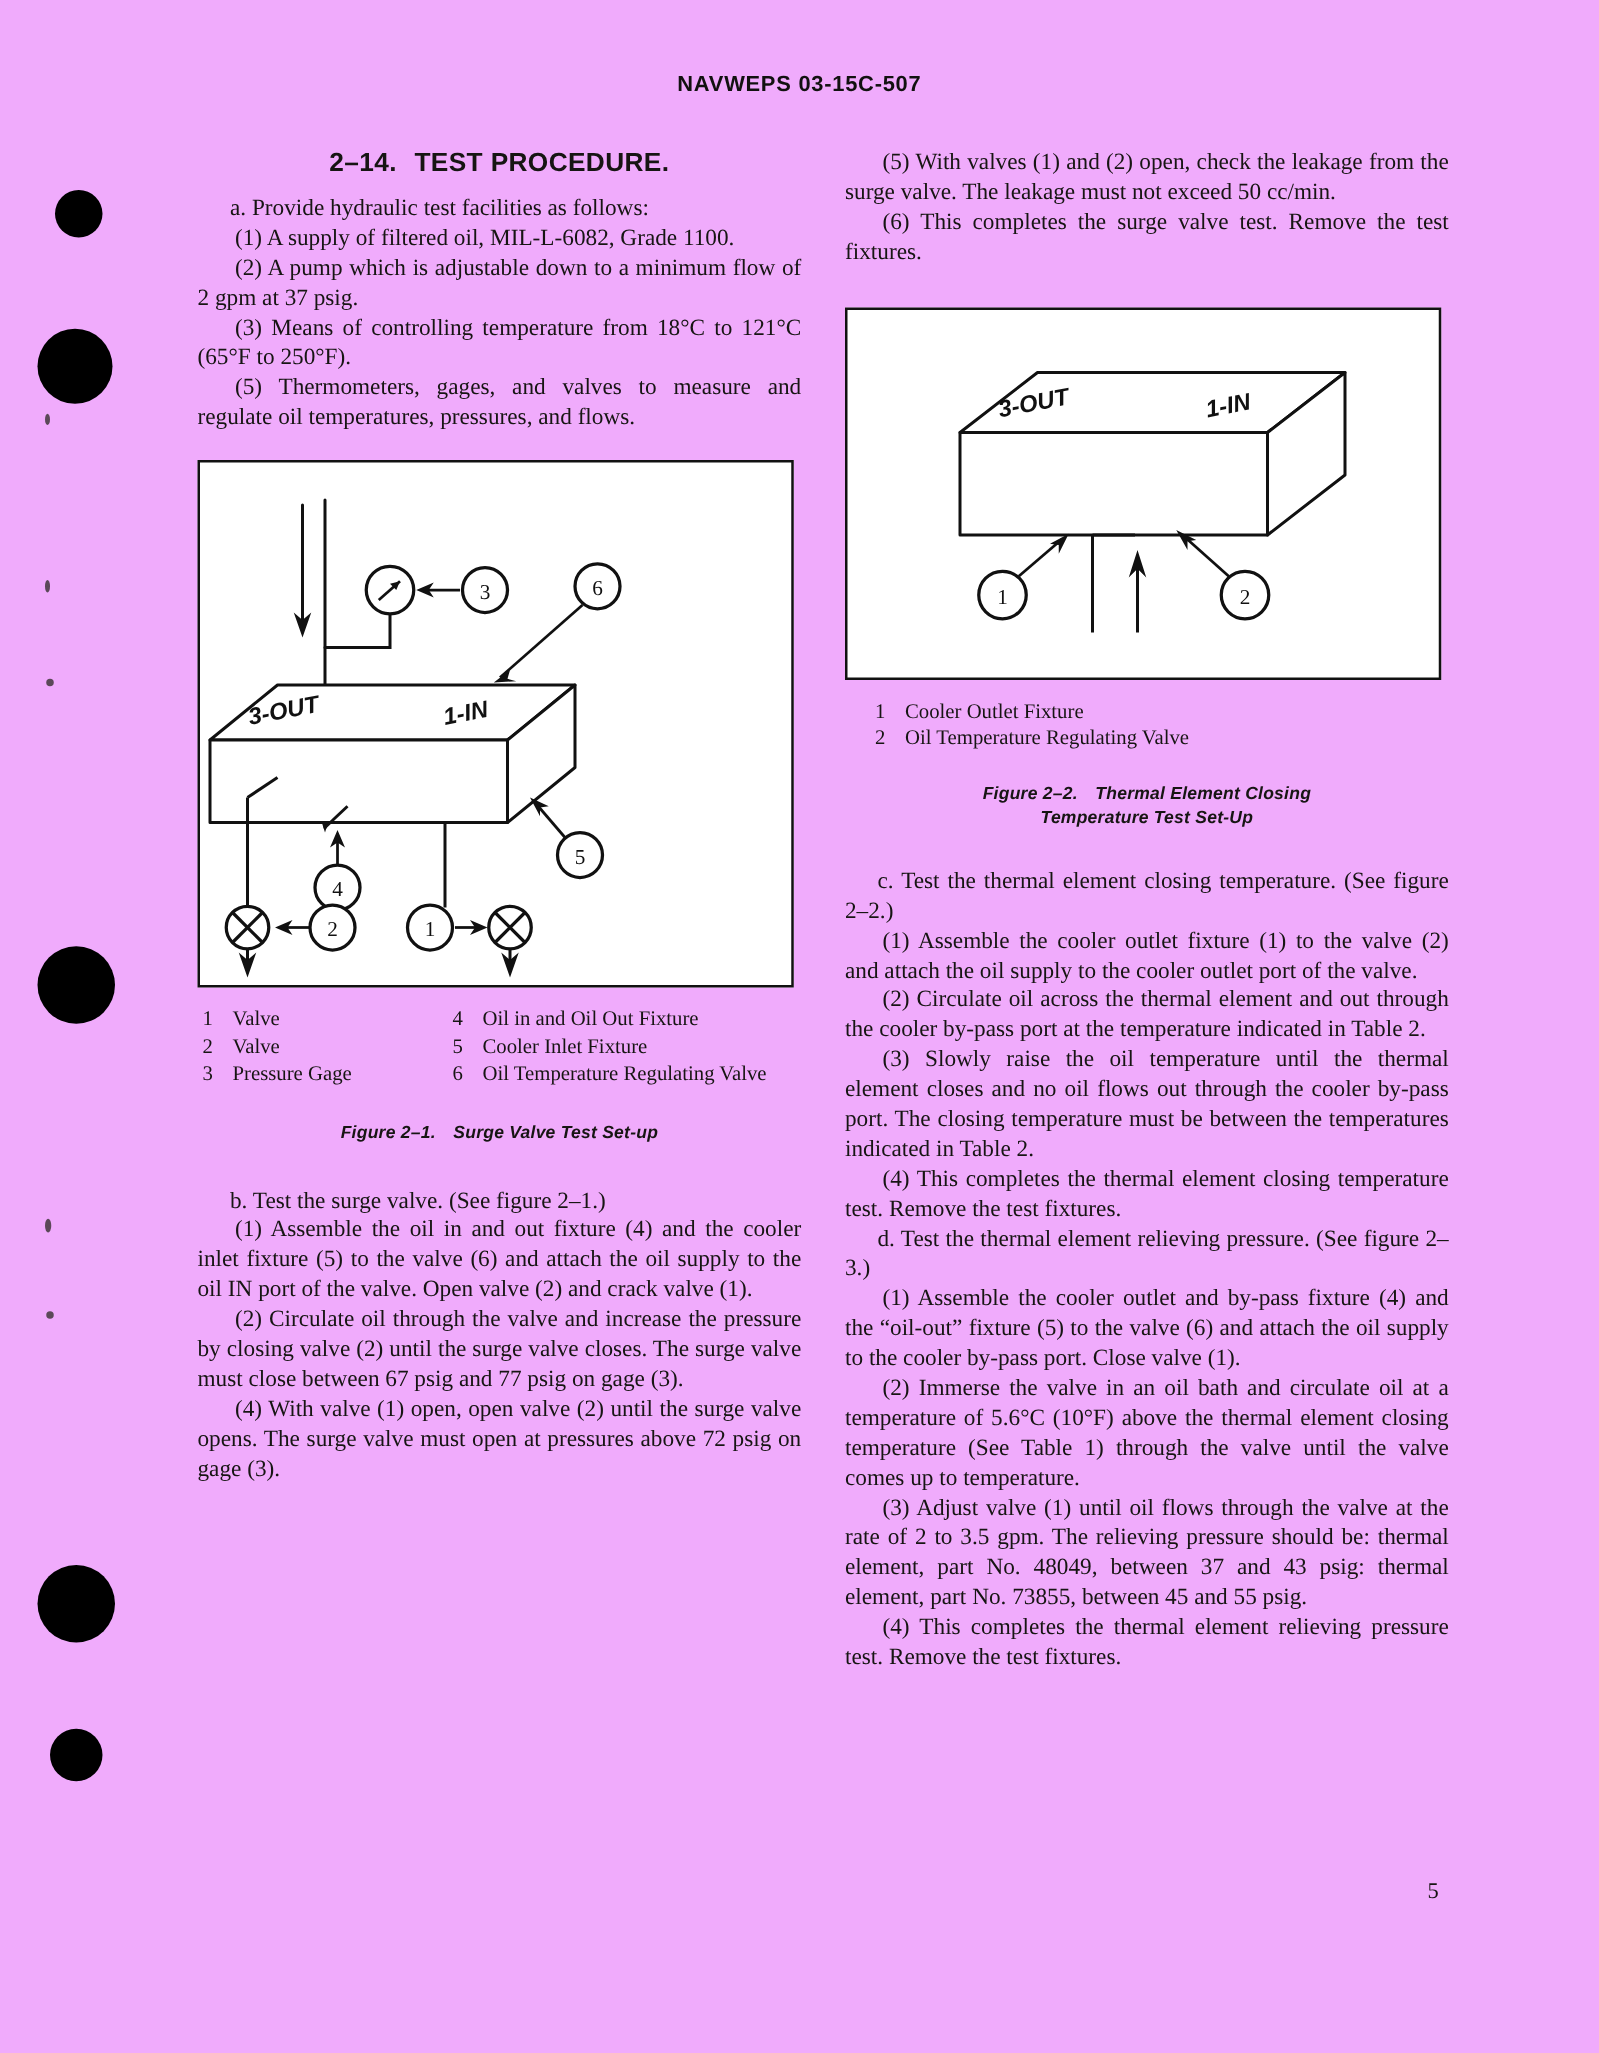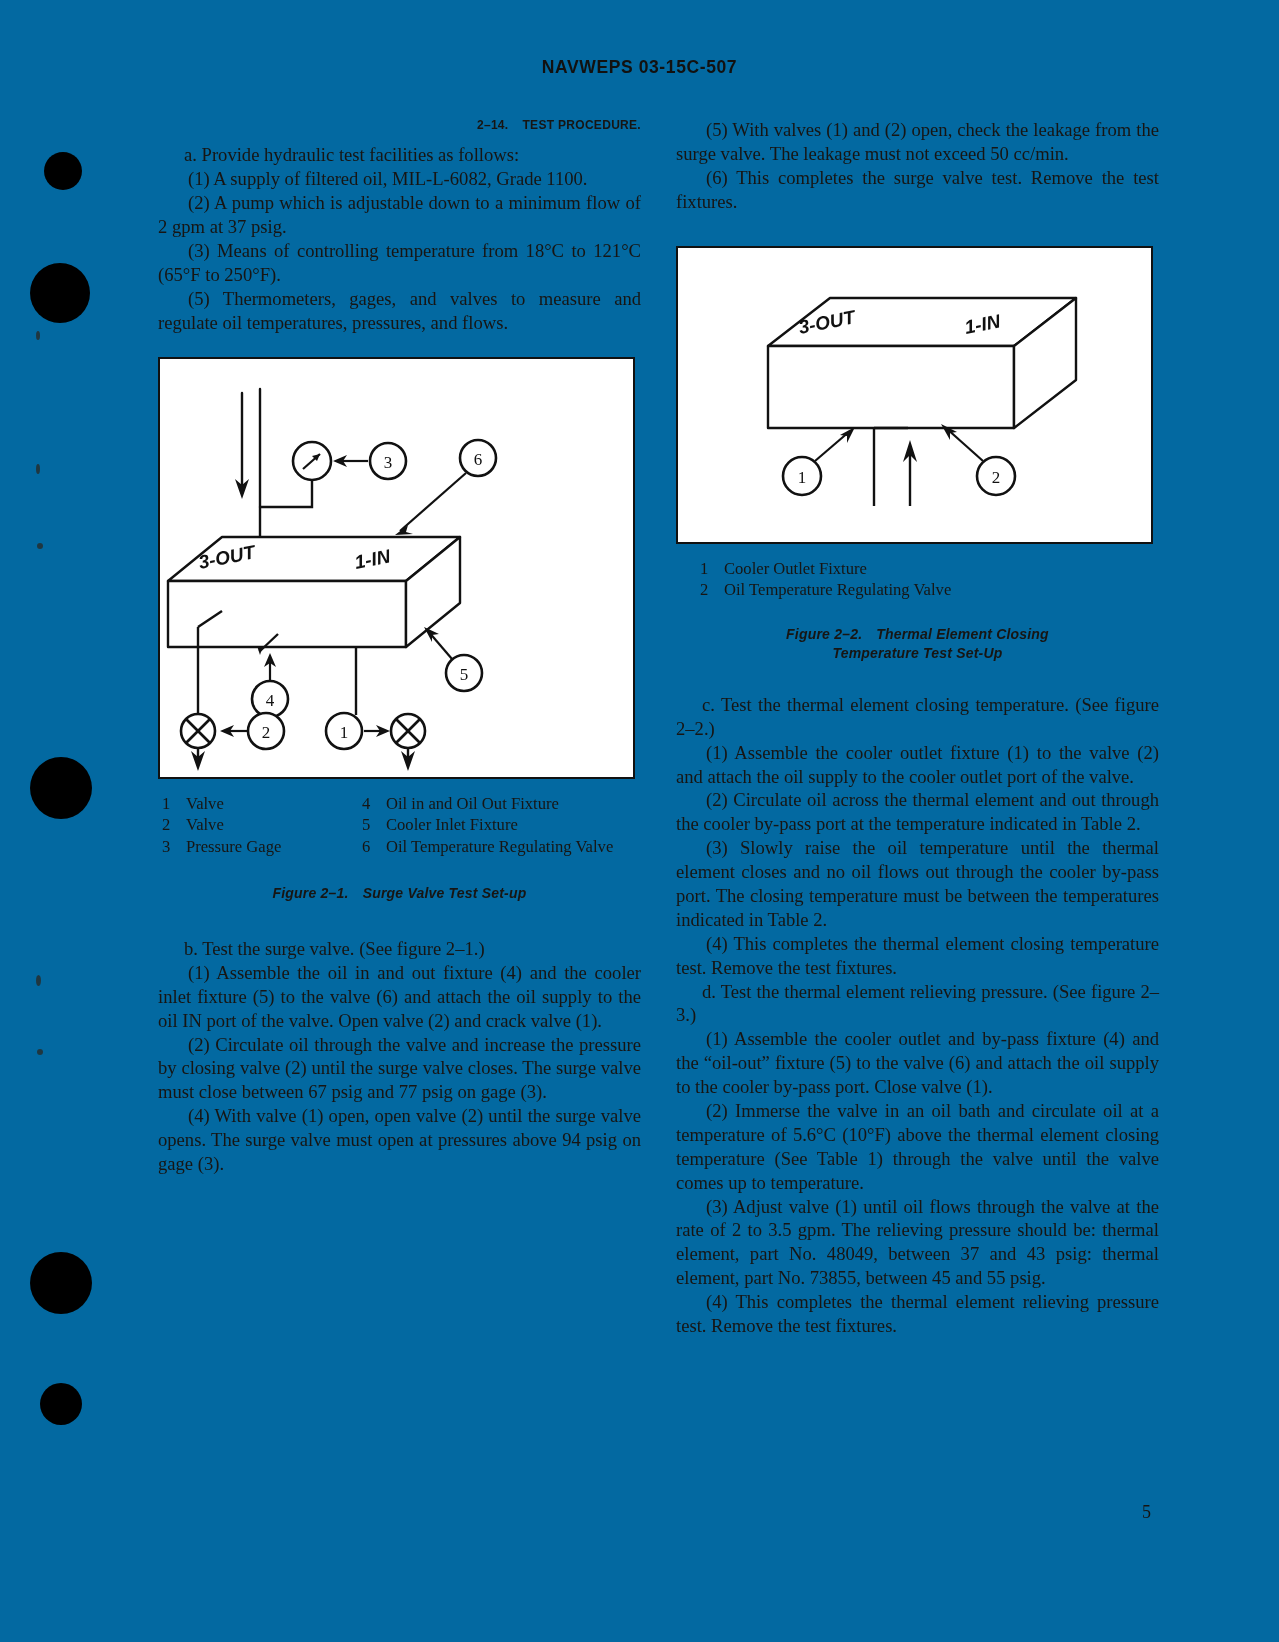--- a/index.html
+++ b/index.html
@@ -8,21 +8,21 @@
     height: 1642px;
     background: #ffffff;
     font-family: "Liberation Serif", serif;
     color: #161412;
     position: relative;
     overflow: hidden;
   }
   .page {
     position: absolute;
     inset: 0;
-    background: #0369a1;
+    background: #f0abfc;
   }
   
   .binder-hole {
     position: absolute;
     background: #000000;
     border-radius: 50%;
   }
   .speck {
     position: absolute;
     background: #2a2722;
@@ -50,23 +50,23 @@
     text-align: justify;
     text-justify: inter-word;
     color: #171513;
   }
   .col-left { left: 158px; }
   .col-right { left: 676px; }
 
   .sec-head {
     font-family: "Liberation Sans", sans-serif;
     font-weight: bold;
-    font-size: 12px;
+    font-size: 21px;
     letter-spacing: .3px;
-    text-align: right;
+    text-align: center;
     margin: 0 0 10px 0;
   }
   .sec-head .num { margin-right: 14px; }
   p.para {
     margin: 0;
     text-indent: 30px;
   }
   p.para.lettered { text-indent: 26px; }
 
   
@@ -281,21 +281,21 @@
       </div>
 
       <div class="fig-caption" style="margin-top:26px;">
         <span class="lbl">Figure 2–1.</span><span>Surge Valve Test Set-up</span>
       </div>
     </div>
 
     <p class="para lettered" style="margin-top:34px;">b.  Test the surge valve.  (See figure 2–1.)</p>
     <p class="para">(1) Assemble the oil in and out fixture (4) and the cooler inlet fixture (5) to the valve (6) and attach the oil supply to the oil IN port of the valve.  Open valve (2) and crack valve (1).</p>
     <p class="para">(2) Circulate oil through the valve and increase the pressure by closing valve (2) until the surge valve closes.  The surge valve must close between 67 psig and 77 psig on gage (3).</p>
-    <p class="para">(4) With valve (1) open, open valve (2) until the surge valve opens.  The surge valve must open at pressures above 94 psig on gage (3).</p>
+    <p class="para">(4) With valve (1) open, open valve (2) until the surge valve opens.  The surge valve must open at pressures above 72 psig on gage (3).</p>
   </div>
 
   <div class="col col-right">
 
     <p class="para">(5) With valves (1) and (2) open, check the leakage from the surge valve.  The leakage must not exceed 50 cc/min.</p>
     <p class="para">(6) This completes the surge valve test.  Remove the test fixtures.</p>
 
     <div class="figure" style="margin-top:32px;">
       <div class="fig-box" style="width:473px; height:294px;">
         <svg width="469" height="290" viewBox="0 0 469 290">

